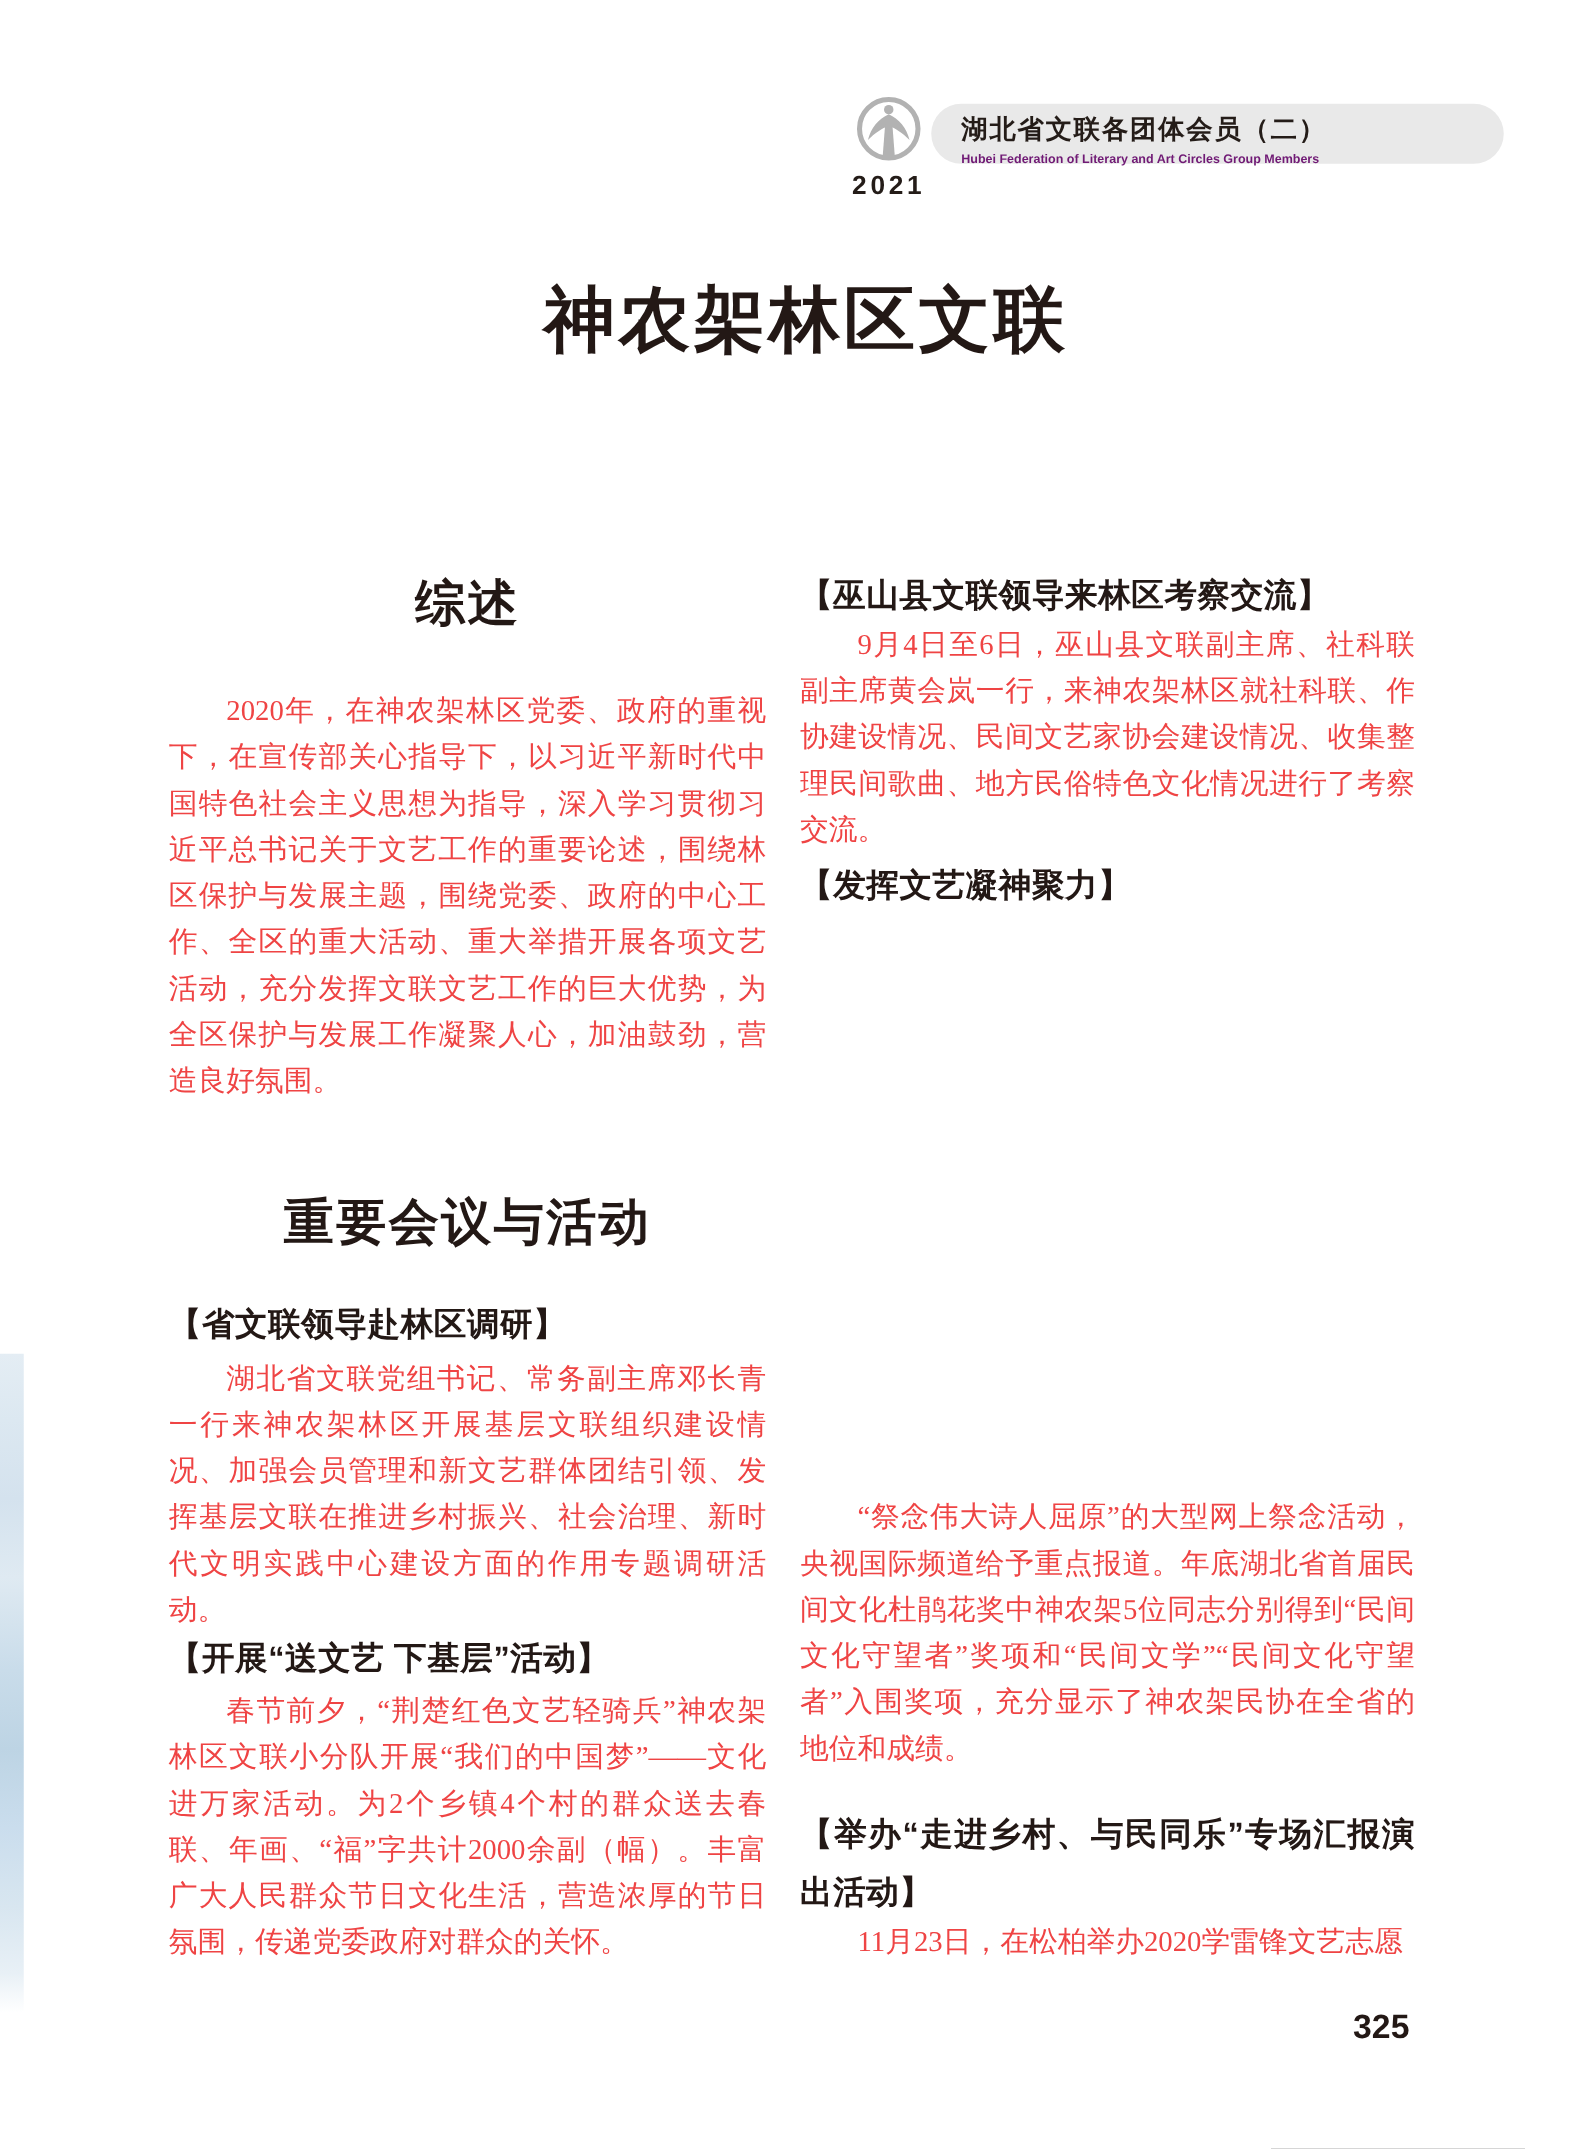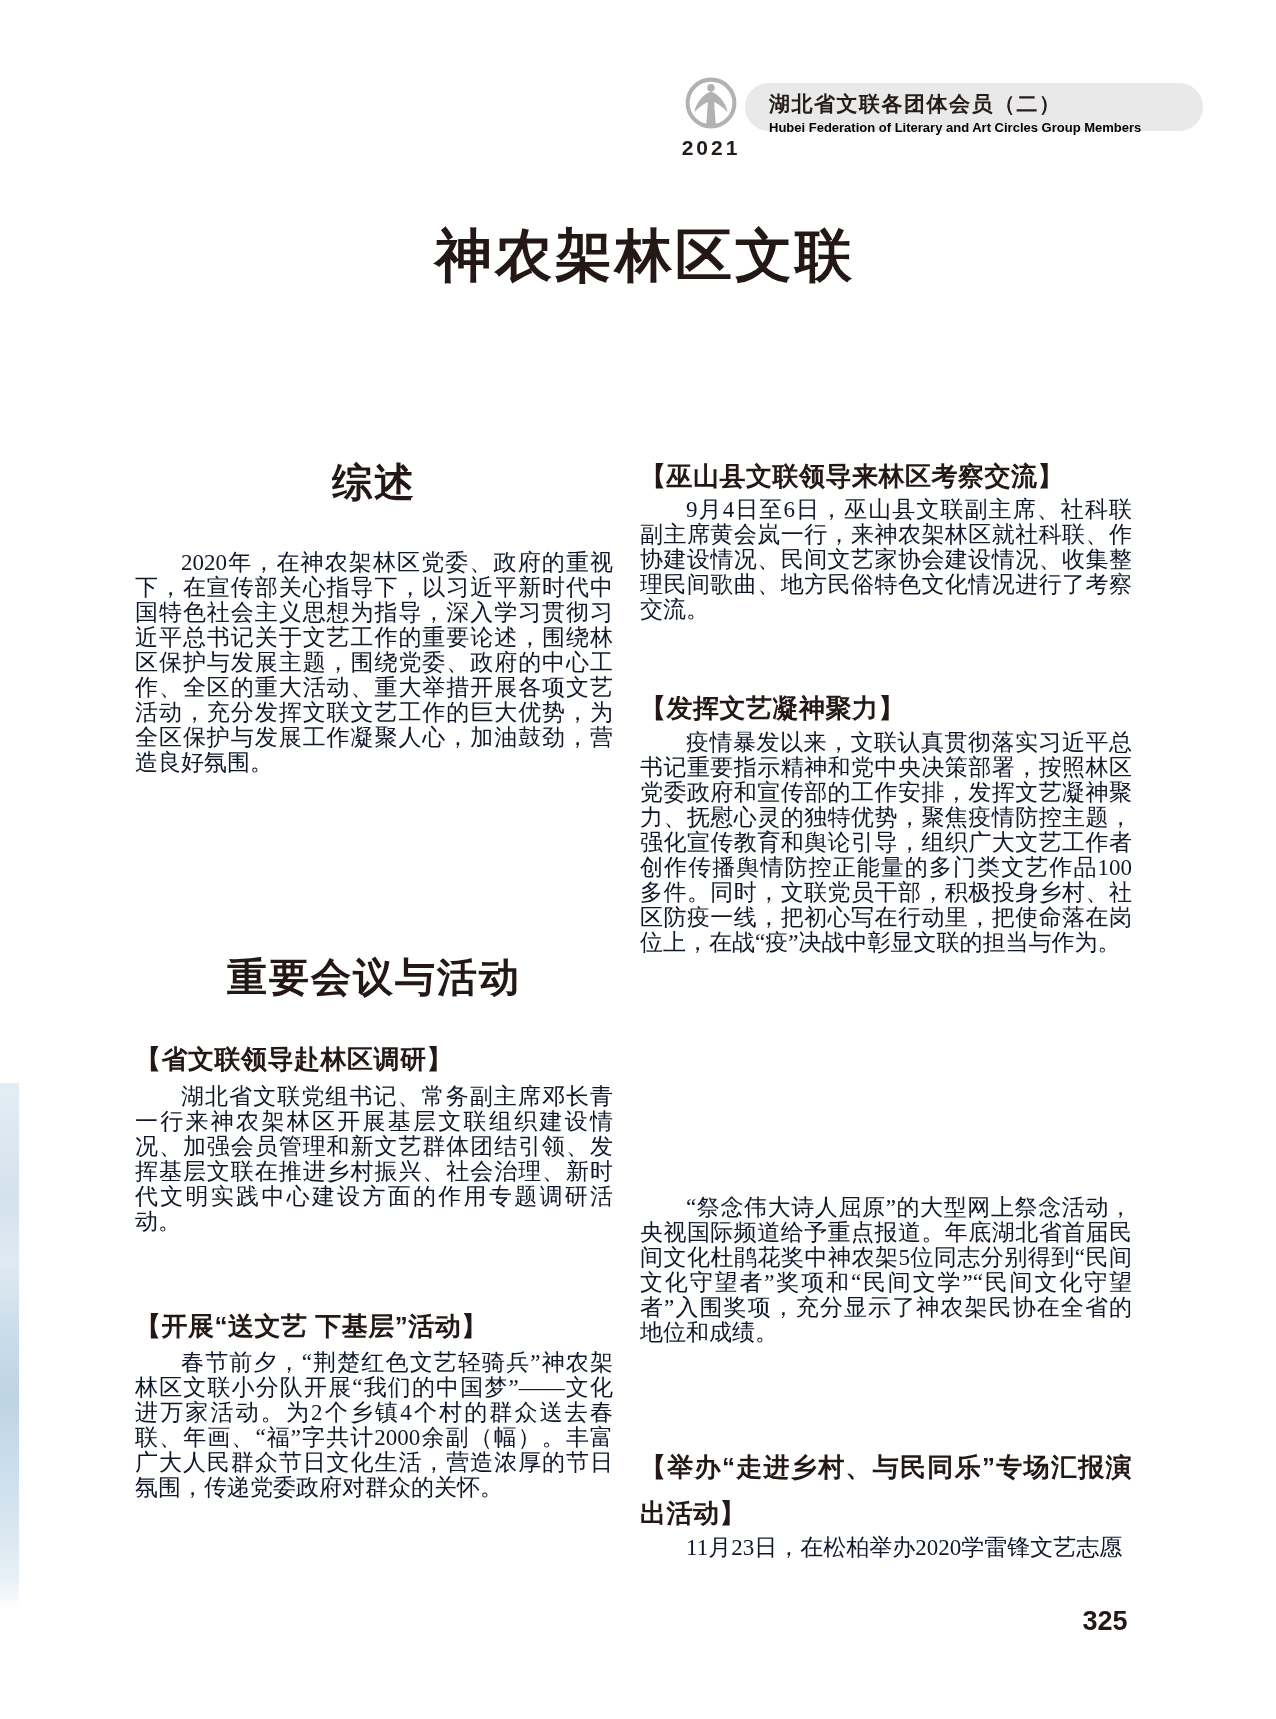--- a/index.html
+++ b/index.html
@@ -27,21 +27,21 @@
     background:#e9e9e9;border-radius:32px;
     box-sizing:border-box;padding:8px 0 0 24px;
   }
   .header-title-cn{
     font-family:"Liberation Sans","DejaVu Sans",sans-serif;
     font-weight:bold;font-size:21px;letter-spacing:1.5px;color:#241c18;
     line-height:26px;
   }
   .header-title-en{
     font-family:"Liberation Sans","DejaVu Sans",sans-serif;
-    font-weight:bold;font-size:13px;color:#000000;line-height:17px;margin-top:2px;
+    font-weight:bold;font-size:10px;color:#701a75;line-height:17px;margin-top:2px;
   }
   
   .main-title{
     position:absolute;left:135px;top:218px;width:1020px;
     text-align:center;
     font-family:"Liberation Serif","DejaVu Serif",serif;
     font-weight:bold;font-size:57px;letter-spacing:3px;color:#231815;
   }
   
   .lcol{position:absolute;left:135px;width:478px;}
@@ -51,23 +51,23 @@
     font-family:"Liberation Sans","DejaVu Sans",sans-serif;
     font-weight:bold;font-size:40px;letter-spacing:2px;color:#231815;
   }
   .sub-heading{
     font-family:"Liberation Sans","DejaVu Sans",sans-serif;
     font-weight:bold;font-size:26px;line-height:46px;
     letter-spacing:0.5px;color:#231815;
     text-align:justify;
   }
   .body-text{
-    font-size:23px;line-height:25px;
+    font-size:23px;line-height:37px;
     text-align:justify;text-indent:2em;
-    color:#0f172a;
+    color:#ef4444;
   }
   
   .page-number{
     position:absolute;left:1070px;top:1606px;width:70px;text-align:center;
     font-family:"Liberation Sans","DejaVu Sans",sans-serif;
     font-weight:bold;font-size:27px;color:#231815;
   }
   
   .blue-strip{
     position:absolute;left:0;top:1083px;width:19px;height:527px;
@@ -109,21 +109,20 @@
   <div class="lcol big-heading" style="top:950px;">重要会议与活动</div>
   <div class="lcol body-text" style="top:1084px;">湖北省文联党组书记、常务副主席邓长青一行来神农架林区开展基层文联组织建设情况、加强会员管理和新文艺群体团结引领、发挥基层文联在推进乡村振兴、社会治理、新时代文明实践中心建设方面的作用专题调研活动。</div>
 
   <div class="lcol sub-heading" style="top:1303px;">【开展“送文艺 下基层”活动】</div>
   <div class="lcol body-text" style="top:1350px;">春节前夕，“荆楚红色文艺轻骑兵”神农架林区文联小分队开展“我们的中国梦”——文化进万家活动。为2个乡镇4个村的群众送去春联、年画、“福”字共计2000余副（幅）。丰富广大人民群众节日文化生活，营造浓厚的节日氛围，传递党委政府对群众的关怀。</div>
 
   <div class="rcol sub-heading" style="top:453px;">【巫山县文联领导来林区考察交流】</div>
   <div class="rcol body-text" style="top:497px;">9月4日至6日，巫山县文联副主席、社科联副主席黄会岚一行，来神农架林区就社科联、作协建设情况、民间文艺家协会建设情况、收集整理民间歌曲、地方民俗特色文化情况进行了考察交流。</div>
 
   <div class="rcol sub-heading" style="top:685px;">【发挥文艺凝神聚力】</div>
-  <div class="rcol body-text" style="top:730px;">疫情暴发以来，文联认真贯彻落实习近平总书记重要指示精神和党中央决策部署，按照林区党委政府和宣传部的工作安排，发挥文艺凝神聚力、抚慰心灵的独特优势，聚焦疫情防控主题，强化宣传教育和舆论引导，组织广大文艺工作者创作传播舆情防控正能量的多门类文艺作品100多件。同时，文联党员干部，积极投身乡村、社区防疫一线，把初心写在行动里，把使命落在岗位上，在战“疫”决战中彰显文联的担当与作为。</div>
 
   <div class="rcol body-text" style="top:1195px;">“祭念伟大诗人屈原”的大型网上祭念活动，央视国际频道给予重点报道。年底湖北省首届民间文化杜鹃花奖中神农架5位同志分别得到“民间文化守望者”奖项和“民间文学”“民间文化守望者”入围奖项，充分显示了神农架民协在全省的地位和成绩。</div>
 
   <div class="rcol sub-heading" style="top:1444px;">【举办“走进乡村、与民同乐”专场汇报演出活动】</div>
   <div class="rcol body-text" style="top:1535px;">11月23日，在松柏举办2020学雷锋文艺志愿</div>
 
   <div class="page-number">325</div>
 
   <div class="blue-strip"></div>
 

